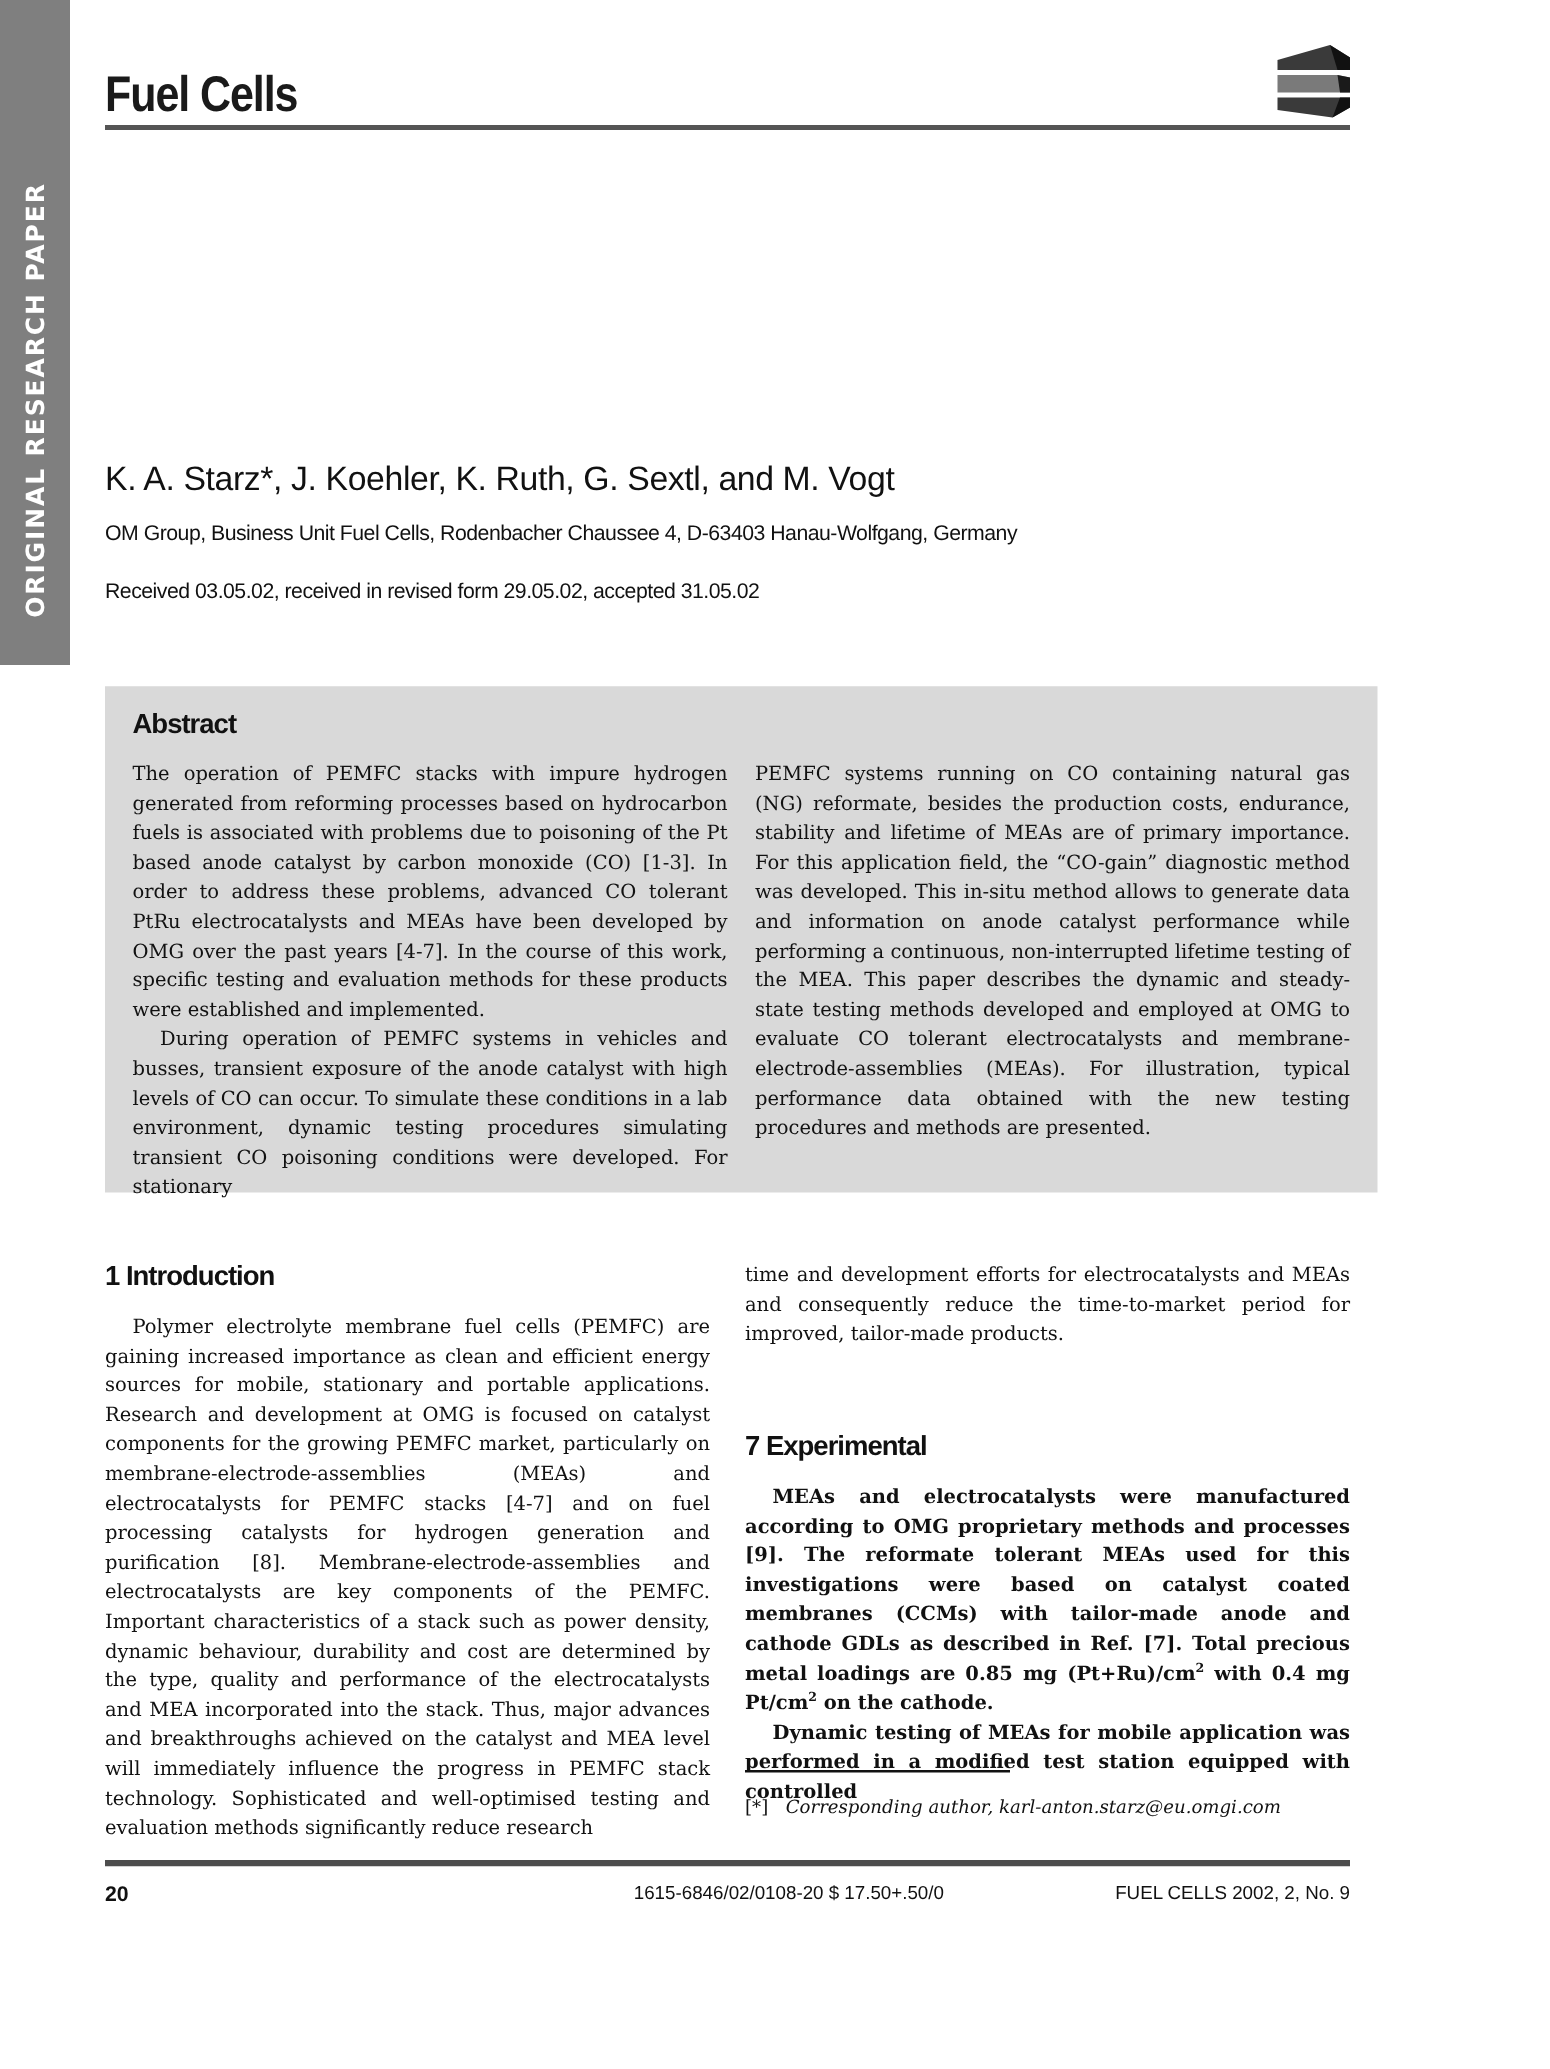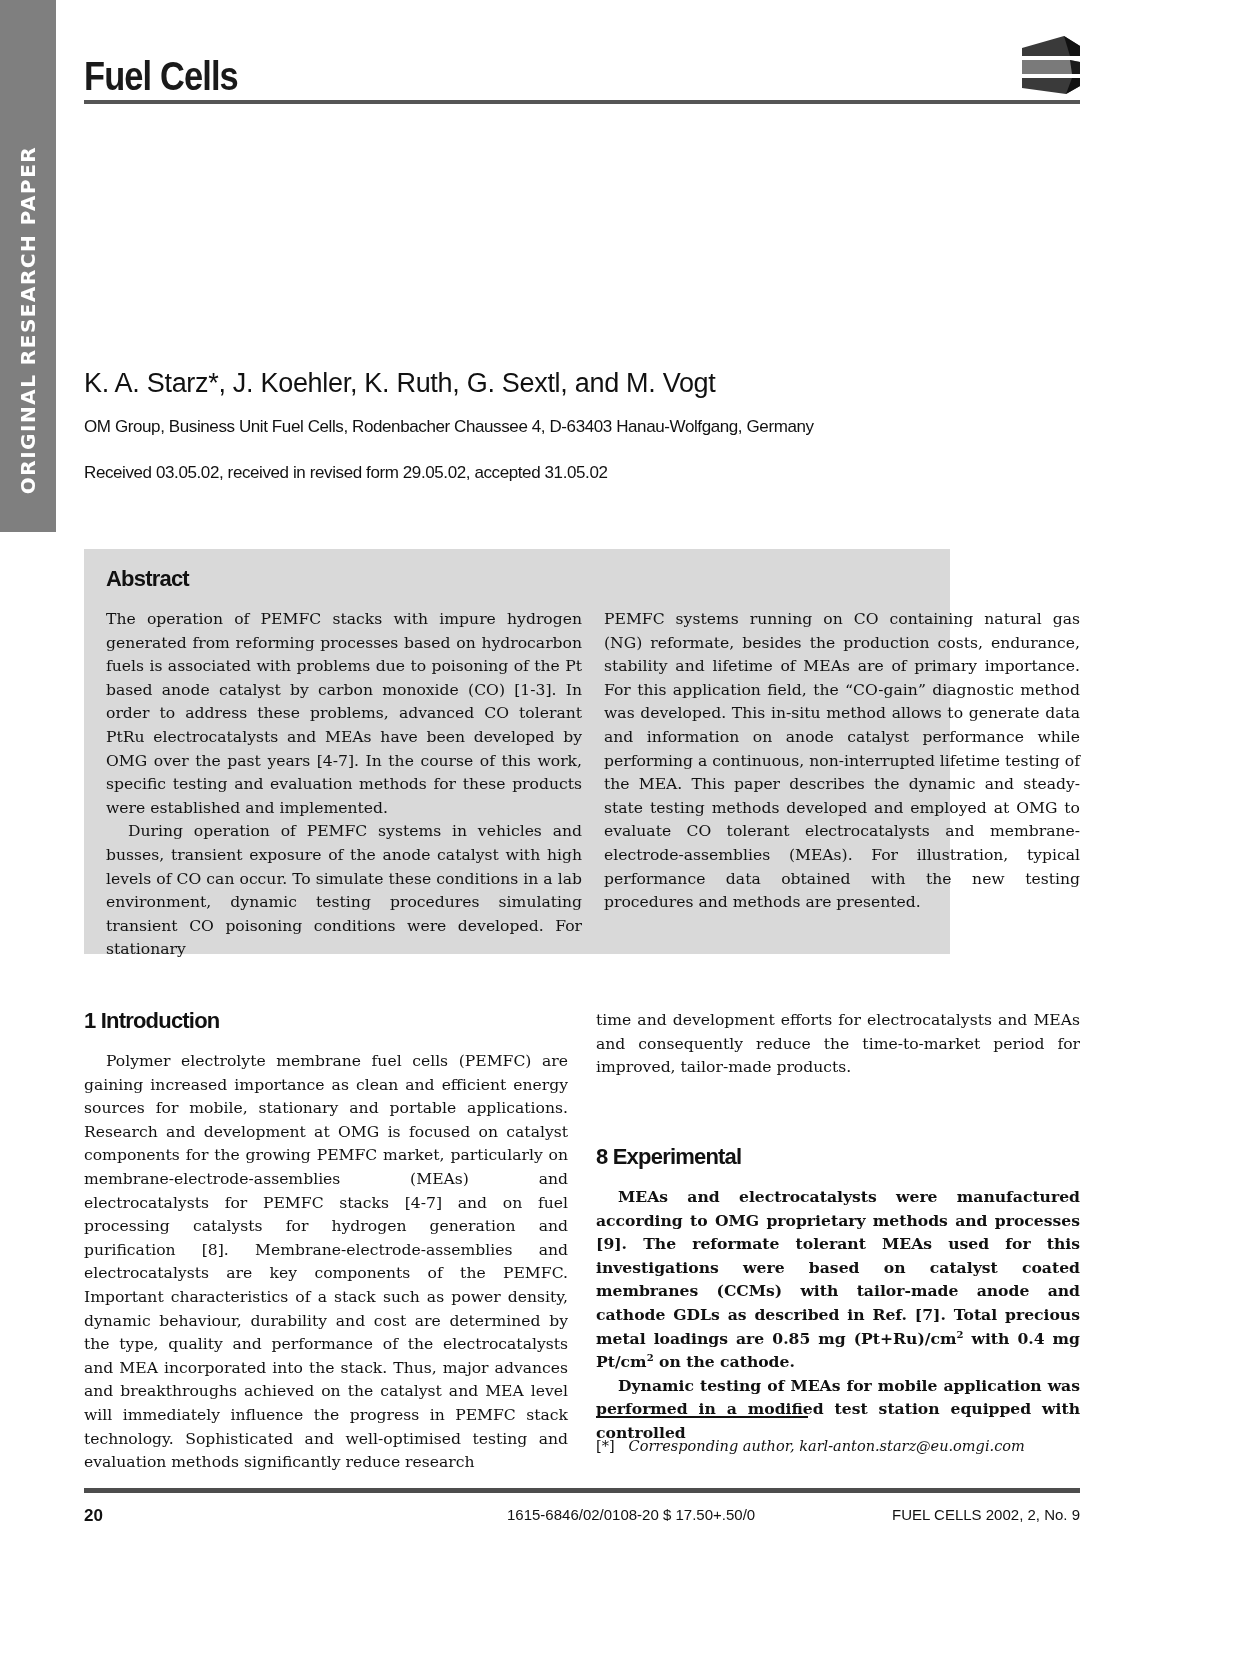--- a/index.html
+++ b/index.html
@@ -9,21 +9,21 @@
     white-space:nowrap; color:#fff; font-family:"DejaVu Sans", sans-serif; font-weight:bold; font-size:20px; letter-spacing:1.5px; }
   .journal-name { position:absolute; left:84px; top:54px; font-family:"Liberation Sans", sans-serif; font-weight:bold;
     font-size:40px; letter-spacing:-1px; transform:scaleX(0.86); transform-origin:left top; color:#1a1a1a; }
   .top-rule { position:absolute; left:84px; top:100px; width:996px; height:4px; background:#555; }
   .logo { position:absolute; left:1020px; top:34px; width:62px; height:62px; }
   .title { position:absolute; left:84px; top:134px; width:1060px; font-family:"Liberation Sans", sans-serif; font-weight:bold;
     font-size:60px; line-height:67px; letter-spacing:-2.5px; color:#111; }
   .authors { position:absolute; left:84px; top:368px; font-family:"Liberation Sans", sans-serif; font-size:27px; color:#111; letter-spacing:-0.3px; }
   .affil { position:absolute; left:84px; top:417px; font-family:"Liberation Sans", sans-serif; font-size:17px; color:#111; letter-spacing:-0.4px; }
   .received { position:absolute; left:84px; top:463px; font-family:"Liberation Sans", sans-serif; font-size:17px; color:#111; letter-spacing:-0.4px; }
-  .abstract-box { position:absolute; left:84px; top:549px; width:866px; height:405px; background:#d9d9d9; }
+  .abstract-box { position:absolute; left:84px; top:549px; width:1018px; height:405px; background:#d9d9d9; }
   .abstract-heading { position:absolute; left:22px; top:17px; font-family:"Liberation Sans", sans-serif; font-weight:bold; font-size:22px; letter-spacing:-0.8px; }
   .col { position:absolute; font-family:"DejaVu Serif", serif; font-size:15.6px; line-height:23.6px; text-align:justify; color:#111; }
   .col p { margin:0; text-indent:0; }
   .col p.indent { text-indent:22px; }
   .abs-left { left:22px; top:59px; width:476px; }
   .abs-right { left:520px; top:59px; width:476px; }
   .section-heading { position:absolute; font-family:"Liberation Sans", sans-serif; font-weight:bold; font-size:22px; letter-spacing:-0.8px; }
   .intro-heading { left:84px; top:1008px; }
   .exp-heading { left:596px; top:1144px; }
   .intro-col { left:84px; top:1050px; width:484px; }
@@ -77,21 +77,21 @@
 
 <div class="section-heading intro-heading">1  Introduction</div>
 <div class="col intro-col">
   <p class="indent">Polymer electrolyte membrane fuel cells (PEMFC) are gaining increased importance as clean and efficient energy sources for mobile, stationary and portable applications. Research and development at OMG is focused on catalyst components for the growing PEMFC market, particularly on membrane-electrode-assemblies (MEAs) and electrocatalysts for PEMFC stacks [4-7] and on fuel processing catalysts for hydrogen generation and purification [8]. Membrane-electrode-assemblies and electrocatalysts are key components of the PEMFC. Important characteristics of a stack such as power density, dynamic behaviour, durability and cost are determined by the type, quality and performance of the electrocatalysts and MEA incorporated into the stack. Thus, major advances and breakthroughs achieved on the catalyst and MEA level will immediately influence the progress in PEMFC stack technology. Sophisticated and well-optimised testing and evaluation methods significantly reduce research</p>
 </div>
 
 <div class="col right-top-col">
   <p>time and development efforts for electrocatalysts and MEAs and consequently reduce the time-to-market period for improved, tailor-made products.</p>
 </div>
 
-<div class="section-heading exp-heading">8  Experimental</div>
+<div class="section-heading exp-heading">7  Experimental</div>
 <div class="col exp-col">
   <p class="indent"><span>MEAs and electrocatalysts were manufactured according to OMG proprietary methods and processes [9]. The reformate tolerant MEAs used for this investigations were based on catalyst coated membranes (CCMs) with tailor-made anode and cathode GDLs as described in Ref. [7]. Total precious metal loadings are 0.85 mg (Pt+Ru)/cm</span><sup>2</sup><span> with 0.4 mg Pt/cm</span><sup>2</sup><span> on the cathode.</span></p>
   <p class="indent">Dynamic testing of MEAs for mobile application was performed in a modified test station equipped with controlled</p>
 </div>
 
 <div class="footnote-rule"></div>
 <div class="footnote">
   <span>[*]</span><span class="fn-text">Corresponding author, karl-anton.starz@eu.omgi.com</span>
 </div>
 

